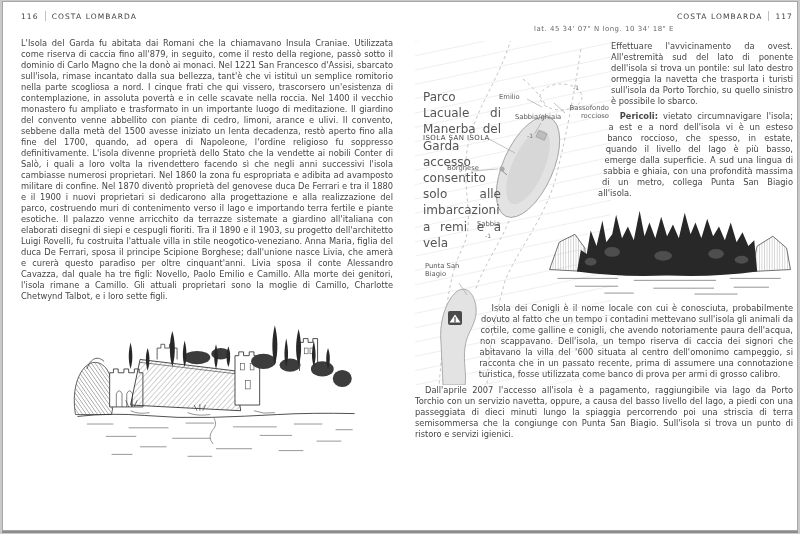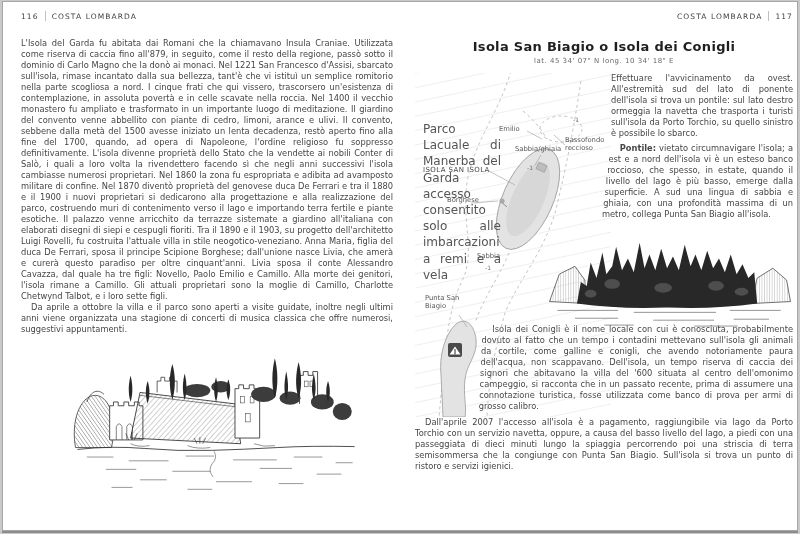--- a/index.html
+++ b/index.html
@@ -65,21 +65,20 @@
 
 <div class="spread">
 
   <div class="page left">
     <div class="pagehead">
       <span class="pagenum">116</span>
       <span class="headdiv"></span>
       <span>COSTA LOMBARDA</span>
     </div>
     <p class="body first">L'Isola del Garda fu abitata dai Romani che la chiamavano Insula Craniae. Utilizzata come riserva di caccia fino all'879, in seguito, come il resto della regione, passò sotto il dominio di Carlo Magno che la donò ai monaci. Nel 1221 San Francesco d'Assisi, sbarcato sull'isola, rimase incantato dalla sua bellezza, tant'è che vi istituì un semplice romitorio nella parte scogliosa a nord. I cinque frati che qui vissero, trascorsero un'esistenza di contemplazione, in assoluta povertà e in celle scavate nella roccia. Nel 1400 il vecchio monastero fu ampliato e trasformato in un importante luogo di meditazione. Il giardino del convento venne abbellito con piante di cedro, limoni, arance e ulivi. Il convento, sebbene dalla metà del 1500 avesse iniziato un lenta decadenza, restò aperto fino alla fine del 1700, quando, ad opera di Napoleone, l'ordine religioso fu soppresso definitivamente. L'isola divenne proprietà dello Stato che la vendette ai nobili Conter di Salò, i quali a loro volta la rivendettero facendo sì che negli anni successivi l'isola cambiasse numerosi proprietari. Nel 1860 la zona fu espropriata e adibita ad avamposto militare di confine. Nel 1870 diventò proprietà del genovese duca De Ferrari e tra il 1880 e il 1900 i nuovi proprietari si dedicarono alla progettazione e alla realizzazione del parco, costruendo muri di contenimento verso il lago e importando terra fertile e piante esotiche. Il palazzo venne arricchito da terrazze sistemate a giardino all'italiana con elaborati disegni di siepi e cespugli fioriti. Tra il 1890 e il 1903, su progetto dell'architetto Luigi Rovelli, fu costruita l'attuale villa in stile neogotico-veneziano. Anna Maria, figlia del duca De Ferrari, sposa il principe Scipione Borghese; dall'unione nasce Livia, che amerà e curerà questo paradiso per oltre cinquant'anni. Livia sposa il conte Alessandro Cavazza, dal quale ha tre figli: Novello, Paolo Emilio e Camillo. Alla morte dei genitori, l'isola rimane a Camillo. Gli attuali proprietari sono la moglie di Camillo, Charlotte Chetwynd Talbot, e i loro sette figli.</p>
-    <p class="body indent">Da aprile a ottobre la villa e il parco sono aperti a visite guidate, inoltre negli ultimi anni viene organizzata una stagione di concerti di musica classica che offre numerosi, suggestivi appuntamenti.</p>
 
     <div class="illus villa">
       <svg width="286" height="150" viewBox="0 0 300 158">
         <defs>
           <pattern id="hatchWall" width="4" height="4" patternUnits="userSpaceOnUse" patternTransform="rotate(42)">
             <line x1="0" y1="0" x2="0" y2="4" stroke="#4c4c4c" stroke-width="0.55"></line>
           </pattern>
           <pattern id="bushTex" width="3.2" height="3.2" patternUnits="userSpaceOnUse" patternTransform="rotate(-35)">
             <line x1="0" y1="0" x2="0" y2="3.2" stroke="#3a3a3a" stroke-width="0.7"></line>
           </pattern>
@@ -153,21 +152,20 @@
       </svg>
     </div>
   </div>
 
   <div class="page right">
     <div class="pagehead right-head">
       <span>COSTA LOMBARDA</span>
       <span class="headdiv"></span>
       <span class="pagenum">117</span>
     </div>
-    <h1 class="title">Isola San Biagio o Isola dei Conigli</h1>
     <div class="coords">lat. 45 34' 07" N  long. 10 34' 18" E</div>
 
     <div class="rp-content">
 
       <div class="map-float">
         <svg class="map-svg" width="196" height="344" viewBox="0 0 196 344">
           <defs>
             <pattern id="lakeHatch" width="14" height="14" patternUnits="userSpaceOnUse" patternTransform="rotate(-12)">
               <line x1="0" y1="0" x2="14" y2="0" stroke="#d8d8d8" stroke-width="0.8"></line>
             </pattern>
@@ -203,33 +201,33 @@
             <path d="M112,58 L127,66"></path>
             <path d="M150,72 L139,62"></path>
             <path d="M126,82 L120,92"></path>
             <path d="M74,98 L100,112"></path>
             <path d="M56,130 L83,128"></path>
             <path d="M44,242 L52,254"></path>
           </g>
         </svg>
         <div class="map-note">Parco Lacuale di Manerba del Garda accesso consentito solo alle imbarcazioni a remi e a vela</div>
         <div class="mlabel" style="left:84px;top:53px;">Emilio</div>
-        <div class="mlabel wrap" style="left:150px;top:64px;width:44px;">Bassofondo roccioso</div>
+        <div class="mlabel wrap" style="left:150px;top:64px;width:44px;text-align:right;">Bassofondo roccioso</div>
         <div class="mlabel" style="left:100px;top:73px;">Sabbia/ghiaia</div>
         <div class="mlabel island-name" style="left:8px;top:93px;">ISOLA SAN ISOLA</div>
         <div class="mlabel" style="left:32px;top:124px;">Borghese</div>
         <div class="mlabel" style="left:62px;top:180px;">Sabbia</div>
         <div class="mlabel wrap" style="left:10px;top:222px;width:48px;">Punta San Biagio</div>
         <div class="mlabel depth" style="left:158px;top:44px;">-1</div>
         <div class="mlabel depth" style="left:112px;top:92px;">-1</div>
         <div class="mlabel depth" style="left:70px;top:192px;">-1</div>
       </div>
 
       <p class="body rcol">Effettuare l'avvicinamento da ovest. All'estremità sud del lato di ponente dell'isola si trova un pontile: sul lato destro ormeggia la navetta che trasporta i turisti sull'isola da Porto Torchio, su quello sinistro è possibile lo sbarco.</p>
-      <p class="body rcol indent"><b>Pontile:</b><span> vietato circumnavigare l'isola; a est e a nord dell'isola vi è un esteso banco roccioso, che spesso, in estate, quando il livello del lago è più basso, emerge dalla superficie. A sud una lingua di sabbia e ghiaia, con una profondità massima di un metro, collega Punta San Biagio all'isola.</span></p>
+      <p class="body rcol indent"><b>Pericoli:</b><span> vietato circumnavigare l'isola; a est e a nord dell'isola vi è un esteso banco roccioso, che spesso, in estate, quando il livello del lago è più basso, emerge dalla superficie. A sud una lingua di sabbia e ghiaia, con una profondità massima di un metro, collega Punta San Biagio all'isola.</span></p>
 
       <div class="illus island-illus">
         <svg width="246" height="96" viewBox="0 0 250 98">
           <defs>
             <pattern id="cliffHatch" width="2.6" height="2.6" patternUnits="userSpaceOnUse">
               <line x1="0" y1="0" x2="0" y2="2.6" stroke="#6b6b6b" stroke-width="0.55"></line>
             </pattern>
           </defs>
 
           <path d="M2,70 L12,42 L28,34 L38,48 L40,72 Z" fill="url(#cliffHatch)" stroke="#4a4a4a" stroke-width="0.8"></path>

